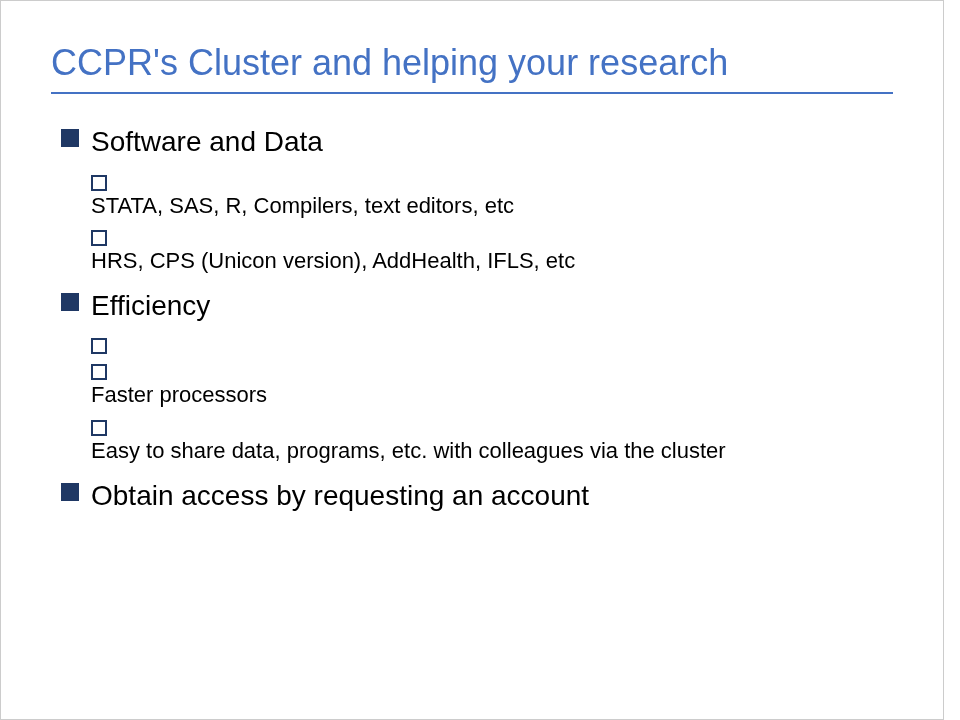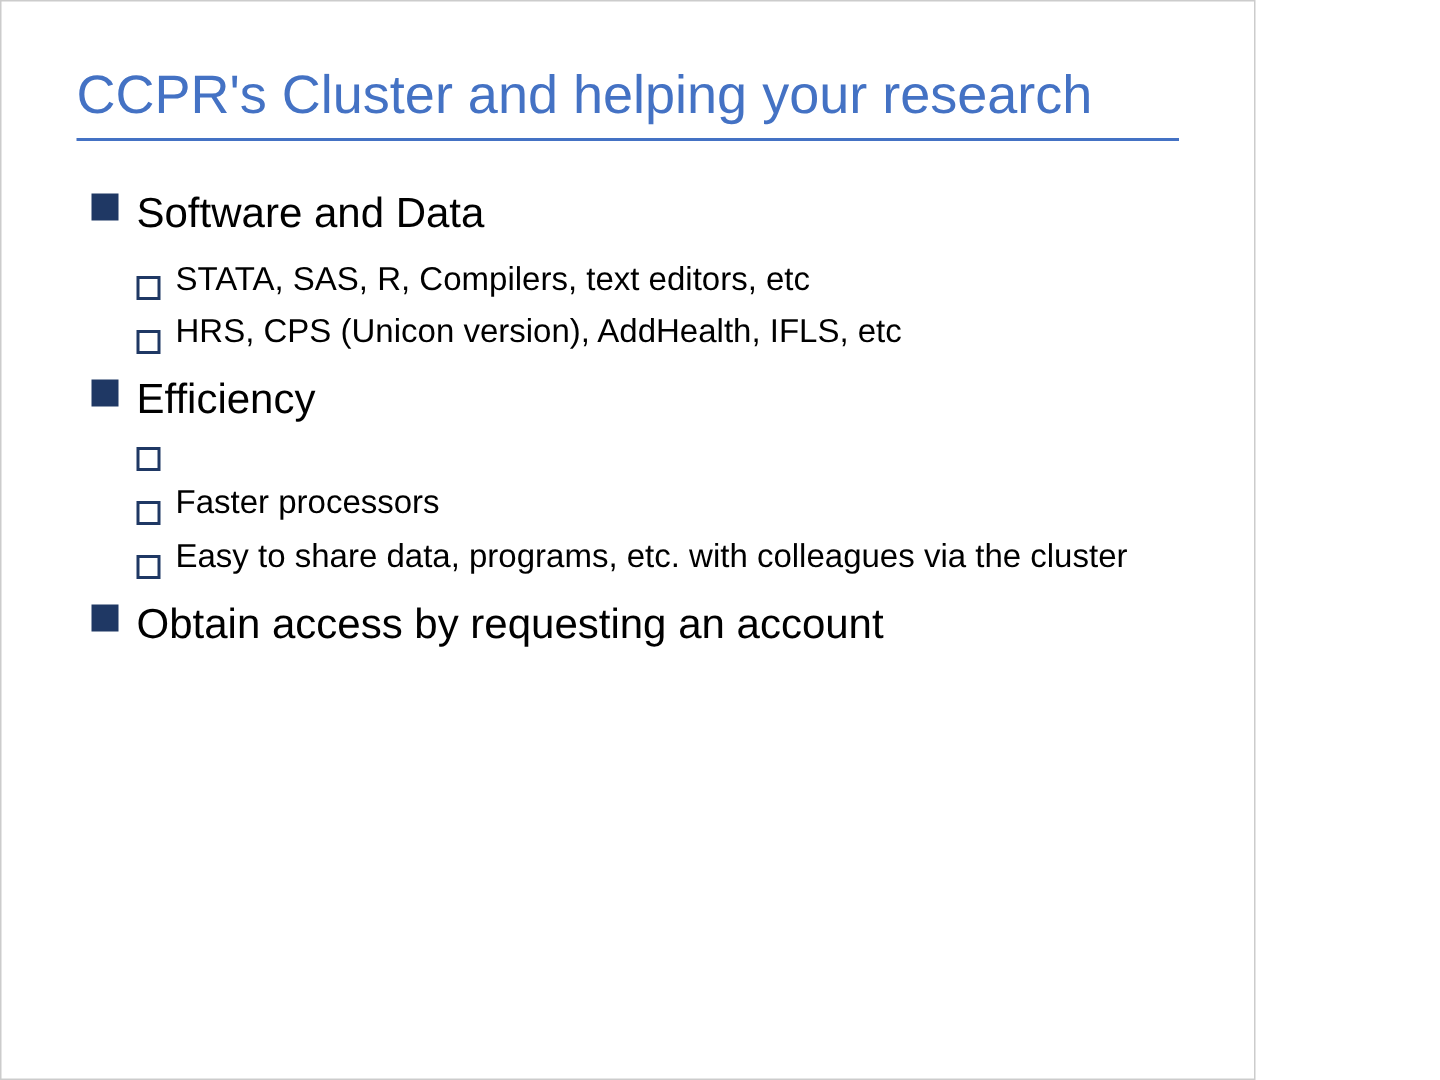--- a/index.html
+++ b/index.html
@@ -10,21 +10,21 @@
 
     body {
       width: 960px;
       height: 720px;
       background: #ffffff;
       font-family: Arial, Helvetica, sans-serif;
       overflow: hidden;
     }
 
     .slide {
-      width: 837px;
+      width: 944px;
       height: 720px;
       background: #ffffff;
       padding: 40px 50px 40px 50px;
       border: 1px solid #cccccc;
     }
 
     .slide-title {
       font-size: 36px;
       color: #4472c4;
       font-weight: normal;
@@ -61,22 +61,23 @@
     }
 
     .sub-list {
       margin-left: 30px;
       margin-top: 6px;
       margin-bottom: 6px;
     }
 
     .sub-item {
       display: flex;
-      align-items: flex-end;
+      align-items: flex-start;
       margin-bottom: 6px;
+      flex-direction: column;
     }
 
     .sub-bullet {
       width: 16px;
       height: 16px;
       border: 2px solid #1f3864;
       flex-shrink: 0;
       margin-top: 4px;
       margin-right: 10px;
     }

